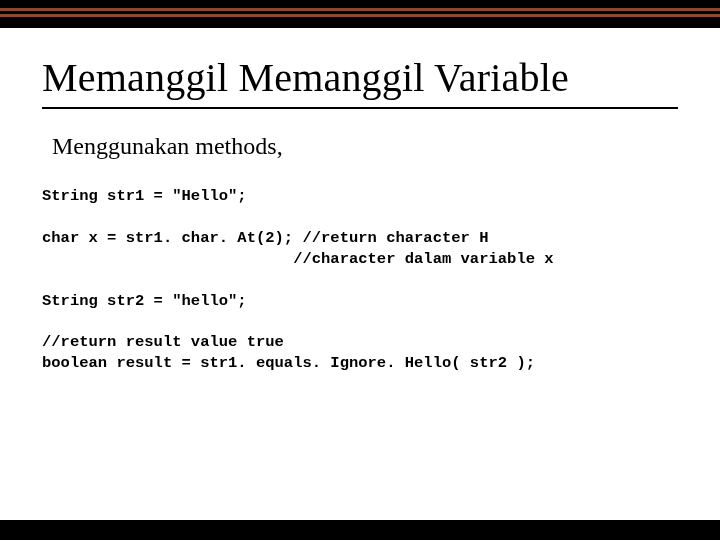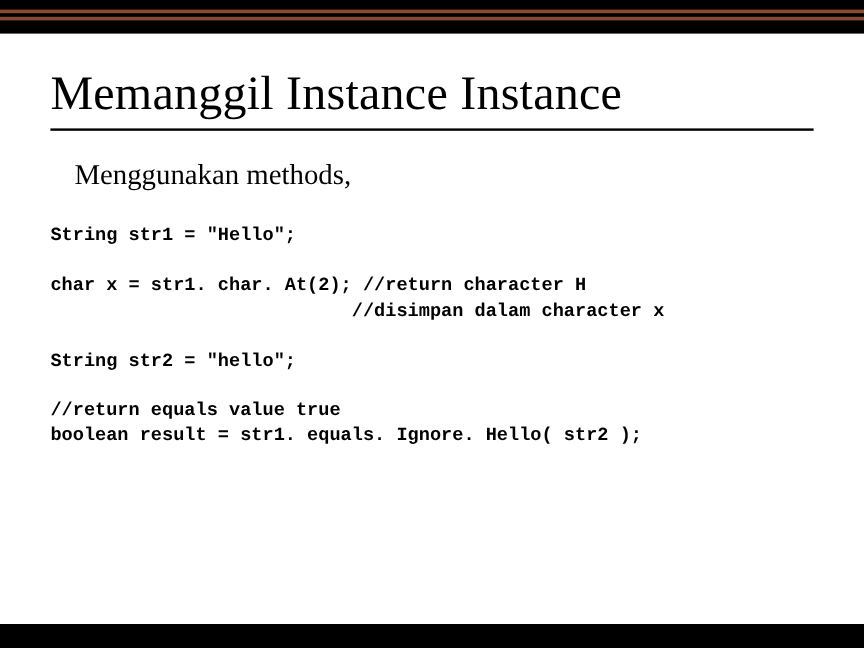--- a/index.html
+++ b/index.html
@@ -47,21 +47,21 @@
     margin-bottom: 6px;
   }
   .divider {
     height: 2px;
     background: #000000;
     margin-bottom: 24px;
   }
   .subtitle {
     font-size: 24px;
     color: #000000;
-    margin-left: 20px;
+    margin-left: 10px;
     margin-bottom: 26px;
   }
   .code-block {
     font-family: "Courier New", Courier, monospace;
     font-size: 15.5px;
     font-weight: bold;
     color: #000000;
     line-height: 1.35;
     white-space: pre;
   }
@@ -71,28 +71,28 @@
     height: 20px;
     background: #000000;
   }
 </style>
 </head>
 <body>
 
 <div class="top-band"></div>
 
 <div class="content">
-  <h1 class="title">Memanggil Instance Instance</h1>
+  <h1 class="title">Memanggil Memanggil Variable</h1>
   <div class="divider"></div>
   <div class="subtitle">Menggunakan methods,</div>
 
   <div class="code-block"><span>String str1 = "Hello";</span>
 
 <span>char x = str1. char. At(2); //return character H</span>
-<span>                           //disimpan dalam character x</span>
+<span>                           //character dalam variable x</span>
 
 <span>String str2 = "hello";</span>
 
-<span>//return equals value true</span>
+<span>//return result value true</span>
 <span>boolean result = str1. equals. Ignore. Hello( str2 );</span></div>
 </div>
 
 <div class="bottom-band"></div>
 
 </body></html>

